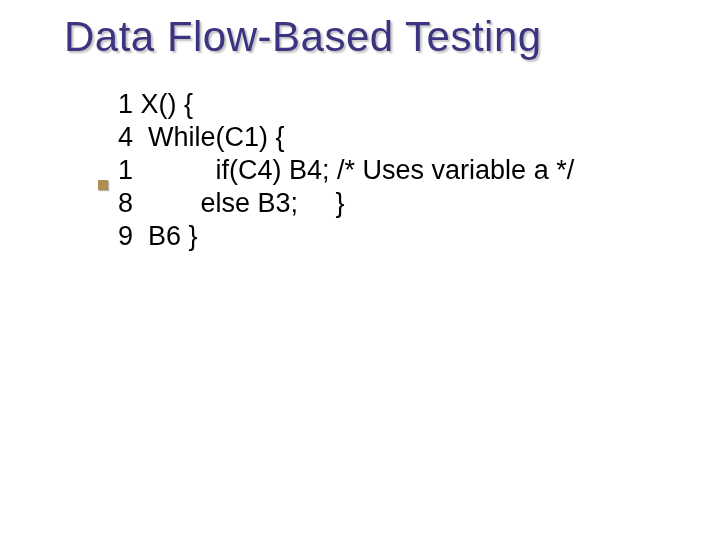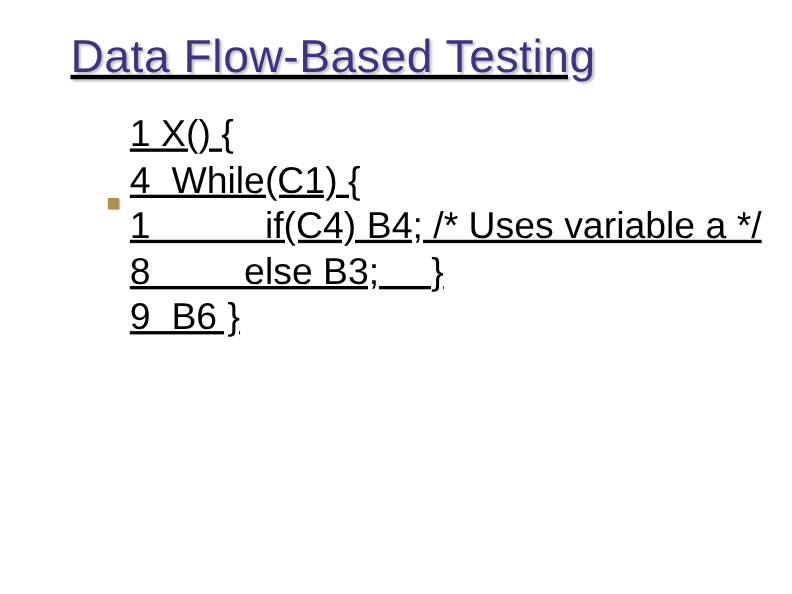--- a/index.html
+++ b/index.html
@@ -9,22 +9,21 @@
     }
     body {
       width: 720px;
       height: 540px;
       background: #ffffff;
       font-family: "Tahoma", "Verdana", sans-serif;
       position: relative;
       overflow: hidden;
     }
     .slide {
-      padding: 28px 48px 0 64px;
-      text-decoration: underline;
+      padding: 14px 48px 0 64px;
     }
     .title-block {
       margin-bottom: 28px;
     }
     .title {
       font-size: 42px;
       line-height: 1.1;
       color: #3b3480;
       font-weight: 400;
       text-shadow: 2px 2px 2px rgba(150,150,150,0.6);
@@ -34,21 +33,21 @@
       position: absolute;
       left: 98px;
       top: 180px;
       width: 10px;
       height: 10px;
       background: #b09050;
       box-shadow: 1px 1px 1px rgba(0,0,0,0.3);
     }
     .code-block {
       padding-left: 54px;
-      font-size: 34px;
+      font-size: 27px;
       line-height: 1.22;
       color: #000000;
       font-weight: 400;
     }
     .code-line {
       white-space: pre;
     }
   </style>
 </head>
 <body>

